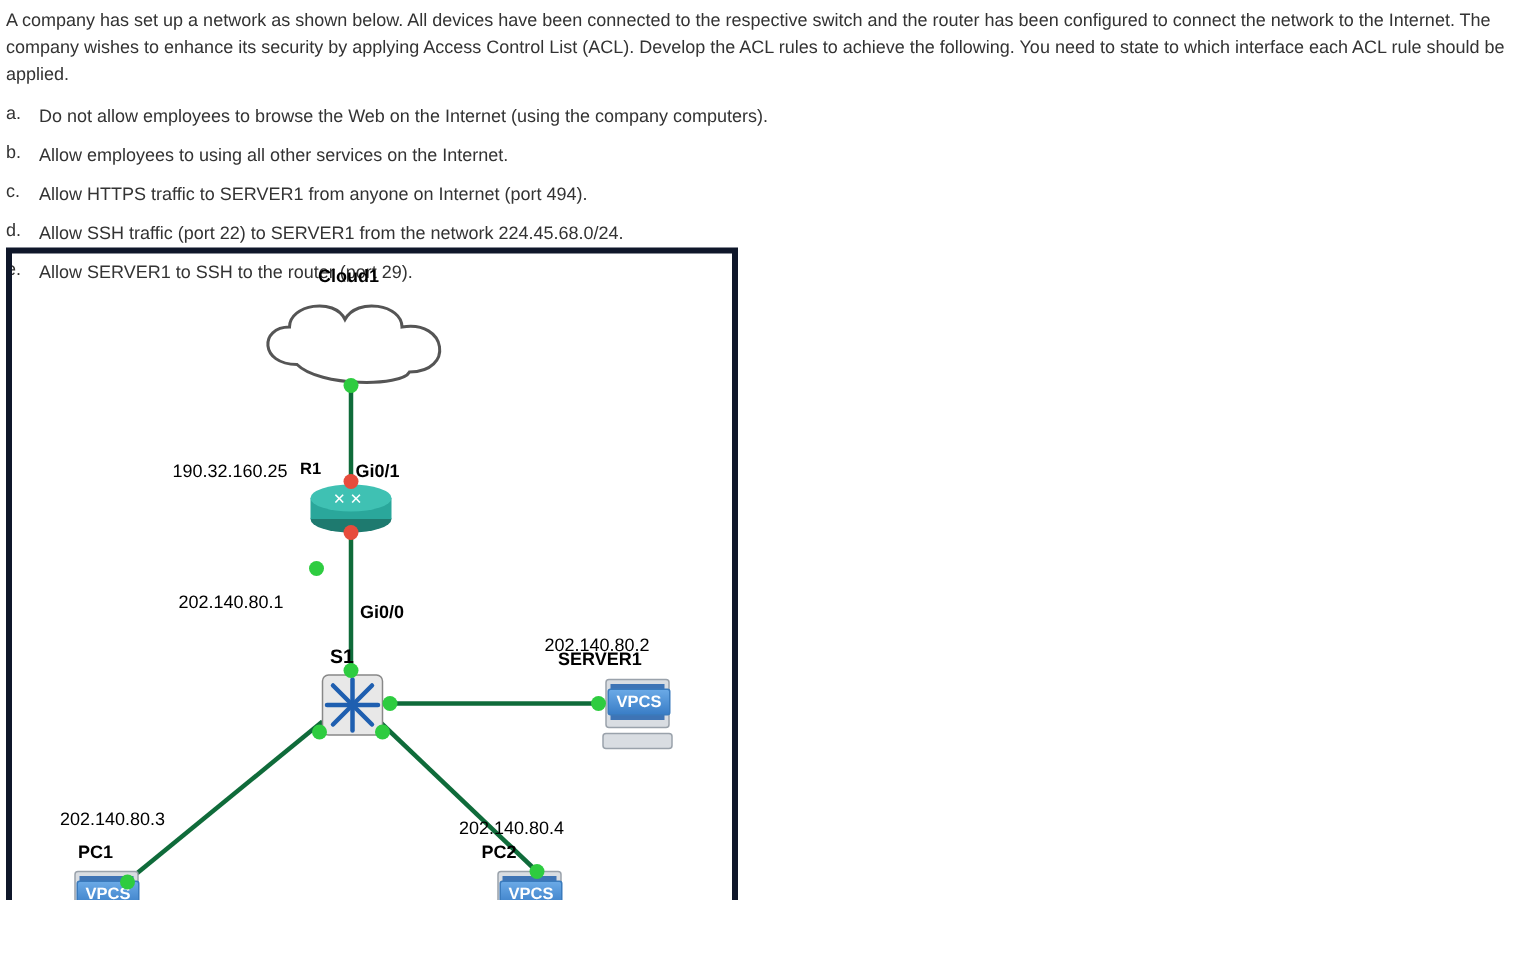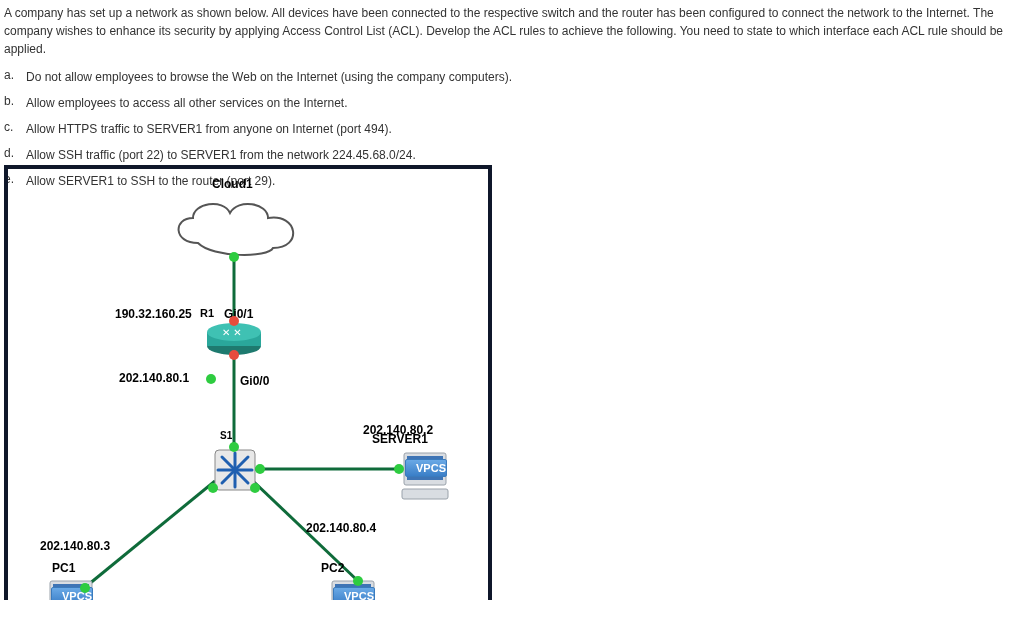--- a/index.html
+++ b/index.html
@@ -4,43 +4,43 @@
 <style>
 html,body{margin:0;padding:0;background:#fff;font-family:Arial,Helvetica,sans-serif;font-size:12px;color:#333}
 .page{width:1024px;height:600px;position:relative;overflow:hidden}
 .intro{padding:4px 6px 2px 4px;line-height:1.5}
 .requirements{padding:2px 4px 4px 4px}
 .req{display:flex;align-items:flex-start;margin:4px 0}
 .req-letter{width:22px;flex:0 0 22px;padding-top:2px}
 .req-text{flex:1;padding:4px 0}
 .diagram{position:absolute;left:4px;top:165px;width:480px;height:470px;border:4px solid #0f172a}
 .lbl{position:absolute;font-weight:bold;color:#000;font-size:12px}
-.lbl.ip{font-weight:bold}
+.lbl.ip{font-weight:normal}
 .node{position:absolute}
-.vpcs-box{background:linear-gradient(#6aa9e6,#3a7ec7);color:#fff;font-weight:bold;font-size:11px;text-align:right;border:1px solid #3a7bbd;border-radius:2px;width:40px;height:16px;line-height:16px;position:absolute}
+.vpcs-box{background:linear-gradient(#6aa9e6,#3a7ec7);color:#fff;font-weight:bold;font-size:11px;text-align:center;border:1px solid #3a7bbd;border-radius:2px;width:40px;height:16px;line-height:16px;position:absolute}
 .dot{position:absolute;width:10px;height:10px;border-radius:50%}
 .dot.g{background:#2ecc40}
 .dot.r{background:#e74c3c}
 svg{position:absolute}
 </style>
 </head>
 <body>
 
 <div class="page">
 
   <div class="intro">A company has set up a network as shown below. All devices have been connected to the respective switch and the router has been configured to connect the network to the Internet. The company wishes to enhance its security by applying Access Control List (ACL). Develop the ACL rules to achieve the following. You need to state to which interface each ACL rule should be applied.</div>
 
   <div class="requirements">
     <div class="req">
       <div class="req-letter">a.</div>
       <div class="req-text">Do not allow employees to browse the Web on the Internet (using the company computers).</div>
     </div>
     <div class="req">
       <div class="req-letter">b.</div>
-      <div class="req-text">Allow employees to access all other services on the Internet.</div>
+      <div class="req-text">Allow employees to using all other services on the Internet.</div>
     </div>
     <div class="req">
       <div class="req-letter">c.</div>
       <div class="req-text">Allow HTTPS traffic to SERVER1 from anyone on Internet (port 494).</div>
     </div>
     <div class="req">
       <div class="req-letter">d.</div>
       <div class="req-text">Allow SSH traffic (port 22) to SERVER1 from the network 224.45.68.0/24.</div>
     </div>
     <div class="req">
@@ -59,31 +59,31 @@
       <line x1="245" y1="312" x2="350" y2="412" stroke="#0f6b3a" stroke-width="3"></line>
     </svg>
 
     <div class="lbl" style="left:204px;top:8px">Cloud1</div>
     <svg width="140" height="70" style="left:160px;top:24px" viewBox="0 0 140 70">
       <path d="M30 50 C5 50 5 25 25 25 C25 10 55 5 62 20 C70 5 100 10 100 25 C130 20 135 55 105 55 C100 65 45 65 30 50 Z" fill="#fff" stroke="#555" stroke-width="2"></path>
     </svg>
 
     <div class="lbl ip" style="left:107px;top:138px">190.32.160.25</div>
     <div class="lbl" style="left:192px;top:138px;font-size:11px">R1</div>
-    <div class="lbl" style="left:216px;top:138px">Gi0/1</div>
+    <div class="lbl" style="left:229px;top:138px">Gi0/1</div>
     <svg width="60" height="34" style="left:196px;top:153px" viewBox="0 0 60 34">
       <ellipse cx="30" cy="24" rx="27" ry="9" fill="#1e7a6f"></ellipse>
       <rect x="3" y="10" width="54" height="14" fill="#2aa79b"></rect>
       <ellipse cx="30" cy="10" rx="27" ry="9" fill="#3fc1b3"></ellipse>
       <text x="18" y="14" fill="#fff" font-size="10">✕ ✕</text>
     </svg>
-    <div class="lbl ip" style="left:111px;top:202px">202.140.80.1</div>
-    <div class="lbl" style="left:232px;top:205px">Gi0/0</div>
+    <div class="lbl ip" style="left:111px;top:225px">202.140.80.1</div>
+    <div class="lbl" style="left:232px;top:232px">Gi0/0</div>
 
-    <div class="lbl" style="left:212px;top:261px;font-size:10px">S1</div>
+    <div class="lbl" style="left:212px;top:261px;font-size:13px">S1</div>
     <svg width="46" height="46" style="left:204px;top:278px" viewBox="0 0 46 46">
       <rect x="3" y="3" width="40" height="40" rx="4" fill="#e8e8e8" stroke="#888"></rect>
       <g stroke="#1f5fb0" stroke-width="3" stroke-linecap="round">
         <line x1="23" y1="6" x2="23" y2="40"></line>
         <line x1="6" y1="23" x2="40" y2="23"></line>
         <line x1="10" y1="10" x2="36" y2="36"></line>
         <line x1="36" y1="10" x2="10" y2="36"></line>
       </g>
     </svg>
 
@@ -102,21 +102,21 @@
     <div class="lbl" style="left:44px;top:392px">PC1</div>
     <div class="node" style="left:36px;top:408px;width:54px;height:54px">
       <svg width="54" height="54" viewBox="0 0 54 54">
         <rect x="6" y="4" width="42" height="32" rx="2" fill="#d9dde2" stroke="#9aa2ab"></rect>
         <rect x="9" y="7" width="36" height="24" fill="#3e74b5"></rect>
         <rect x="4" y="40" width="46" height="10" rx="2" fill="#d9dde2" stroke="#9aa2ab"></rect>
       </svg>
       <div class="vpcs-box" style="left:7px;top:10px">VPCS</div>
     </div>
 
-    <div class="lbl ip" style="left:298px;top:352px">202.140.80.4</div>
+    <div class="lbl ip" style="left:298px;top:376px">202.140.80.4</div>
     <div class="lbl" style="left:313px;top:392px">PC2</div>
     <div class="node" style="left:318px;top:408px;width:54px;height:54px">
       <svg width="54" height="54" viewBox="0 0 54 54">
         <rect x="6" y="4" width="42" height="32" rx="2" fill="#d9dde2" stroke="#9aa2ab"></rect>
         <rect x="9" y="7" width="36" height="24" fill="#3e74b5"></rect>
         <rect x="4" y="40" width="46" height="10" rx="2" fill="#d9dde2" stroke="#9aa2ab"></rect>
       </svg>
       <div class="vpcs-box" style="left:7px;top:10px">VPCS</div>
     </div>
 

